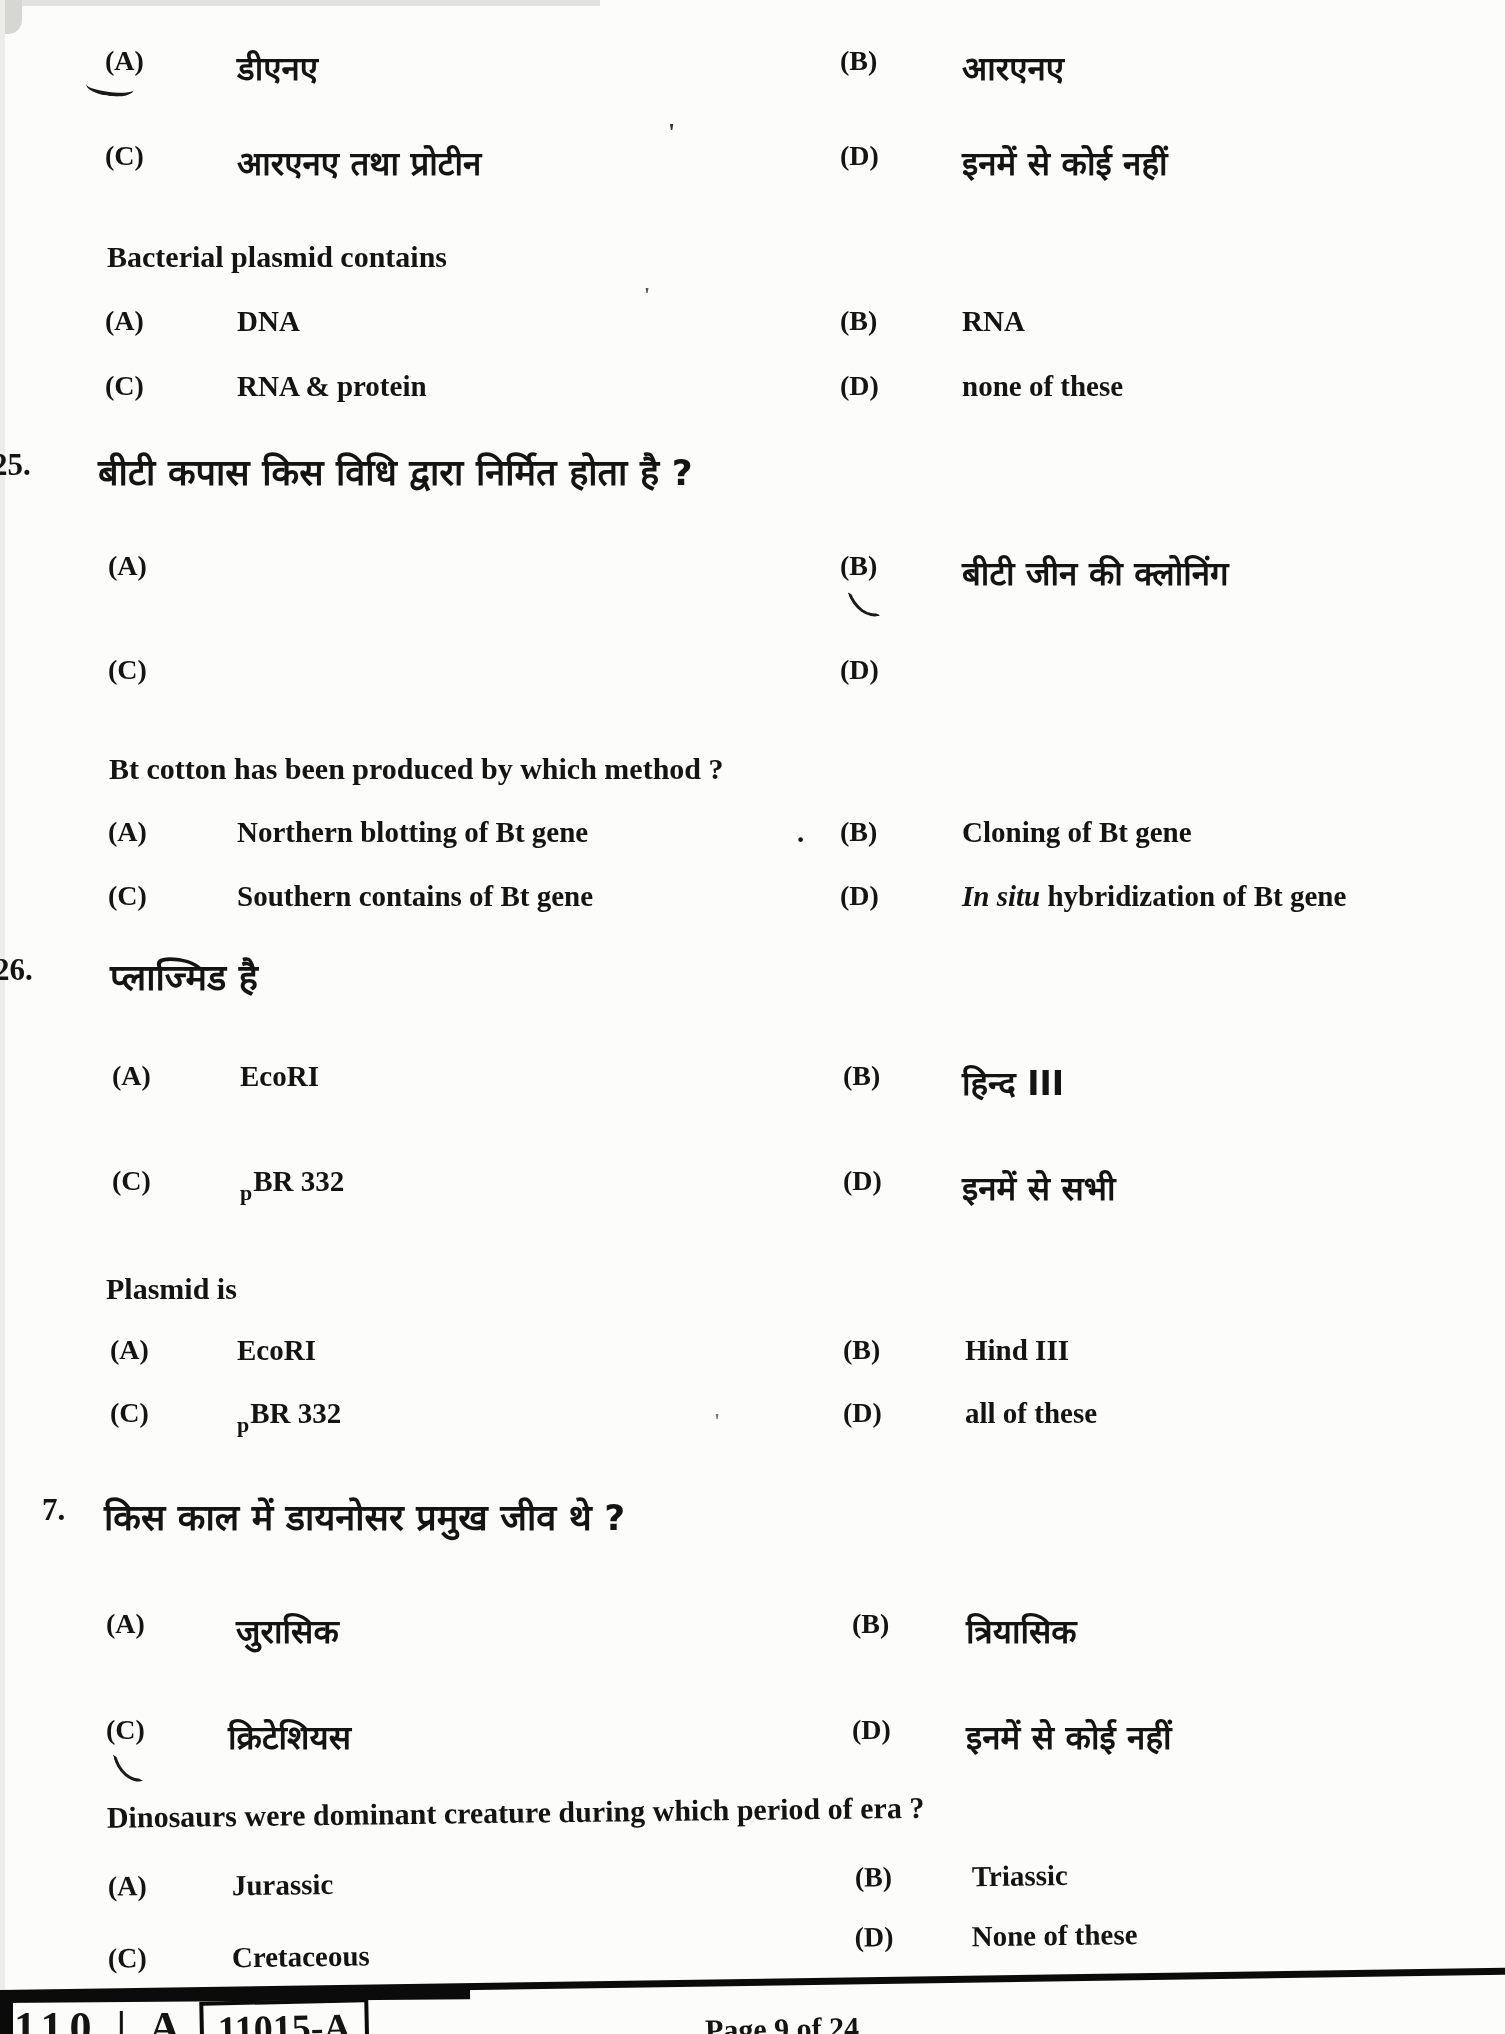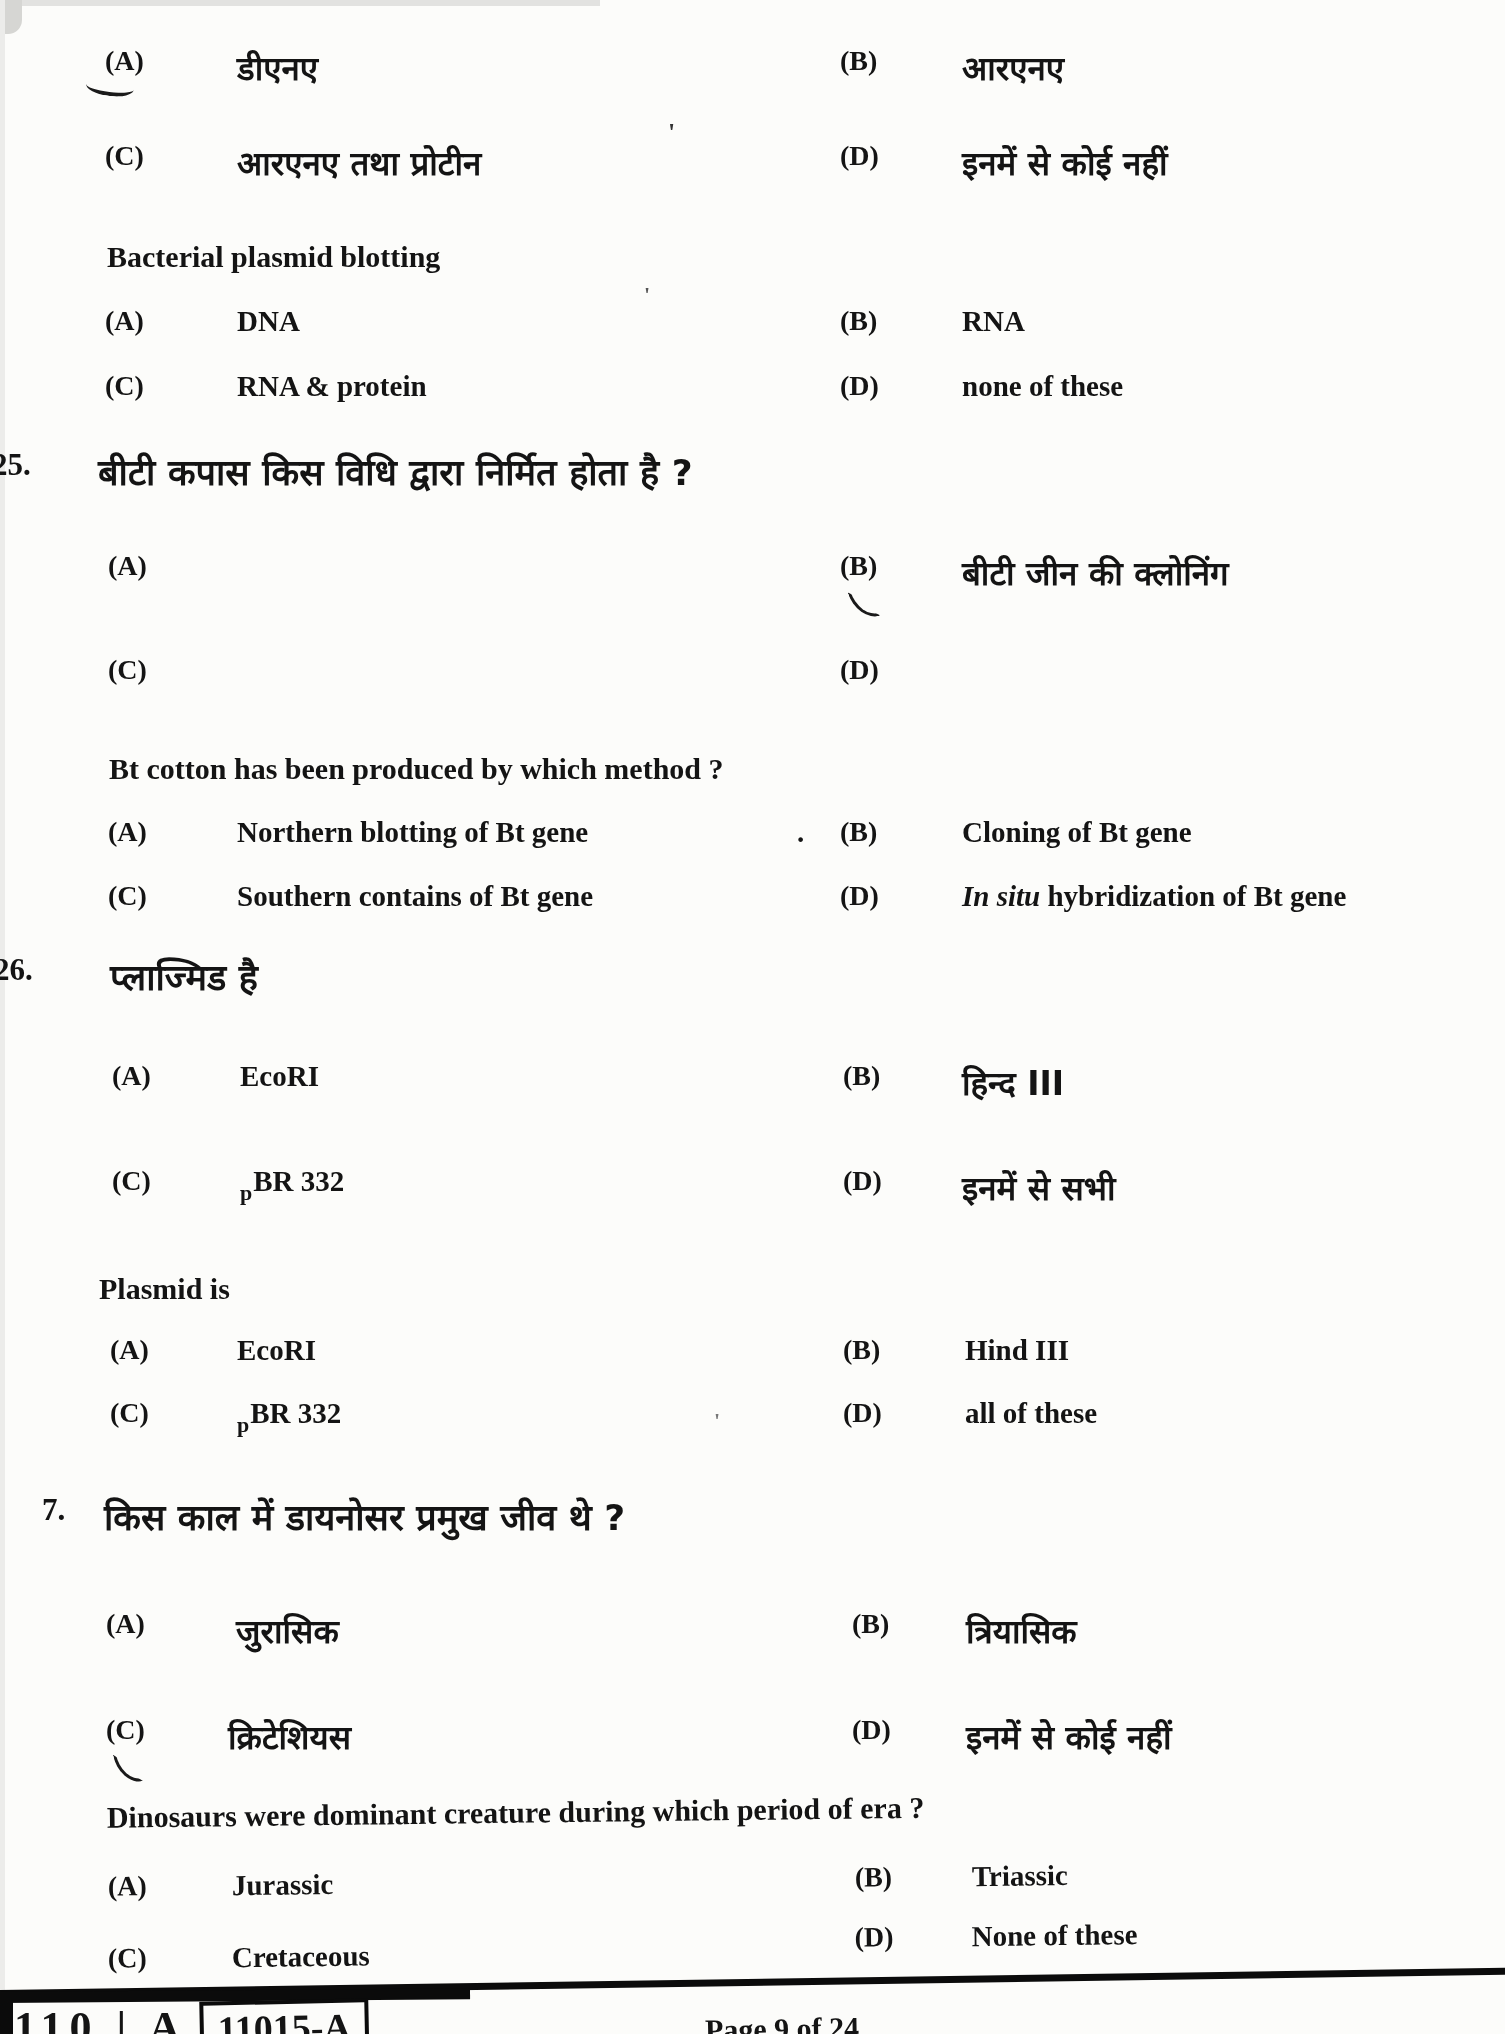--- a/index.html
+++ b/index.html
@@ -54,21 +54,21 @@
 
   <div class="line" style="top:140px">
     <span class="abs olabel" style="left:105px">(C)</span>
     <span class="abs otext-hi" style="left:237px">आरएनए तथा प्रोटीन</span>
     <span class="abs olabel" style="left:840px">(D)</span>
     <span class="abs otext-hi" style="left:962px">इनमें से कोई नहीं</span>
   </div>
   <span class="tick" style="left:668px;top:118px;font-size:26px;color:#333">'</span>
 
   <div class="line" style="top:240px">
-    <span class="abs heading-en" style="left:107px">Bacterial plasmid blotting</span>
+    <span class="abs heading-en" style="left:107px">Bacterial plasmid contains</span>
   </div>
   <span class="tick" style="left:644px;top:282px;font-size:22px;color:#555">'</span>
 
   <div class="line" style="top:305px">
     <span class="abs olabel" style="left:105px">(A)</span>
     <span class="abs otext-en" style="left:237px">DNA</span>
     <span class="abs olabel" style="left:840px">(B)</span>
     <span class="abs otext-en" style="left:962px">RNA</span>
   </div>
 
@@ -128,21 +128,21 @@
   </div>
 
   <div class="line" style="top:1165px">
     <span class="abs olabel" style="left:112px">(C)</span>
     <span class="abs otext-en" style="left:240px"><span class="sub-p">p</span><span>BR 332</span></span>
     <span class="abs olabel" style="left:843px">(D)</span>
     <span class="abs otext-hi" style="left:962px">इनमें से सभी</span>
   </div>
 
   <div class="line" style="top:1272px">
-    <span class="abs heading-en" style="left:99px">Plasmid is</span>
+    <span class="abs heading-en" style="left:106px">Plasmid is</span>
   </div>
 
   <div class="line" style="top:1334px">
     <span class="abs olabel" style="left:110px">(A)</span>
     <span class="abs otext-en" style="left:237px">EcoRI</span>
     <span class="abs olabel" style="left:843px">(B)</span>
     <span class="abs otext-en" style="left:965px">Hind III</span>
   </div>
 
   <div class="line" style="top:1397px">

